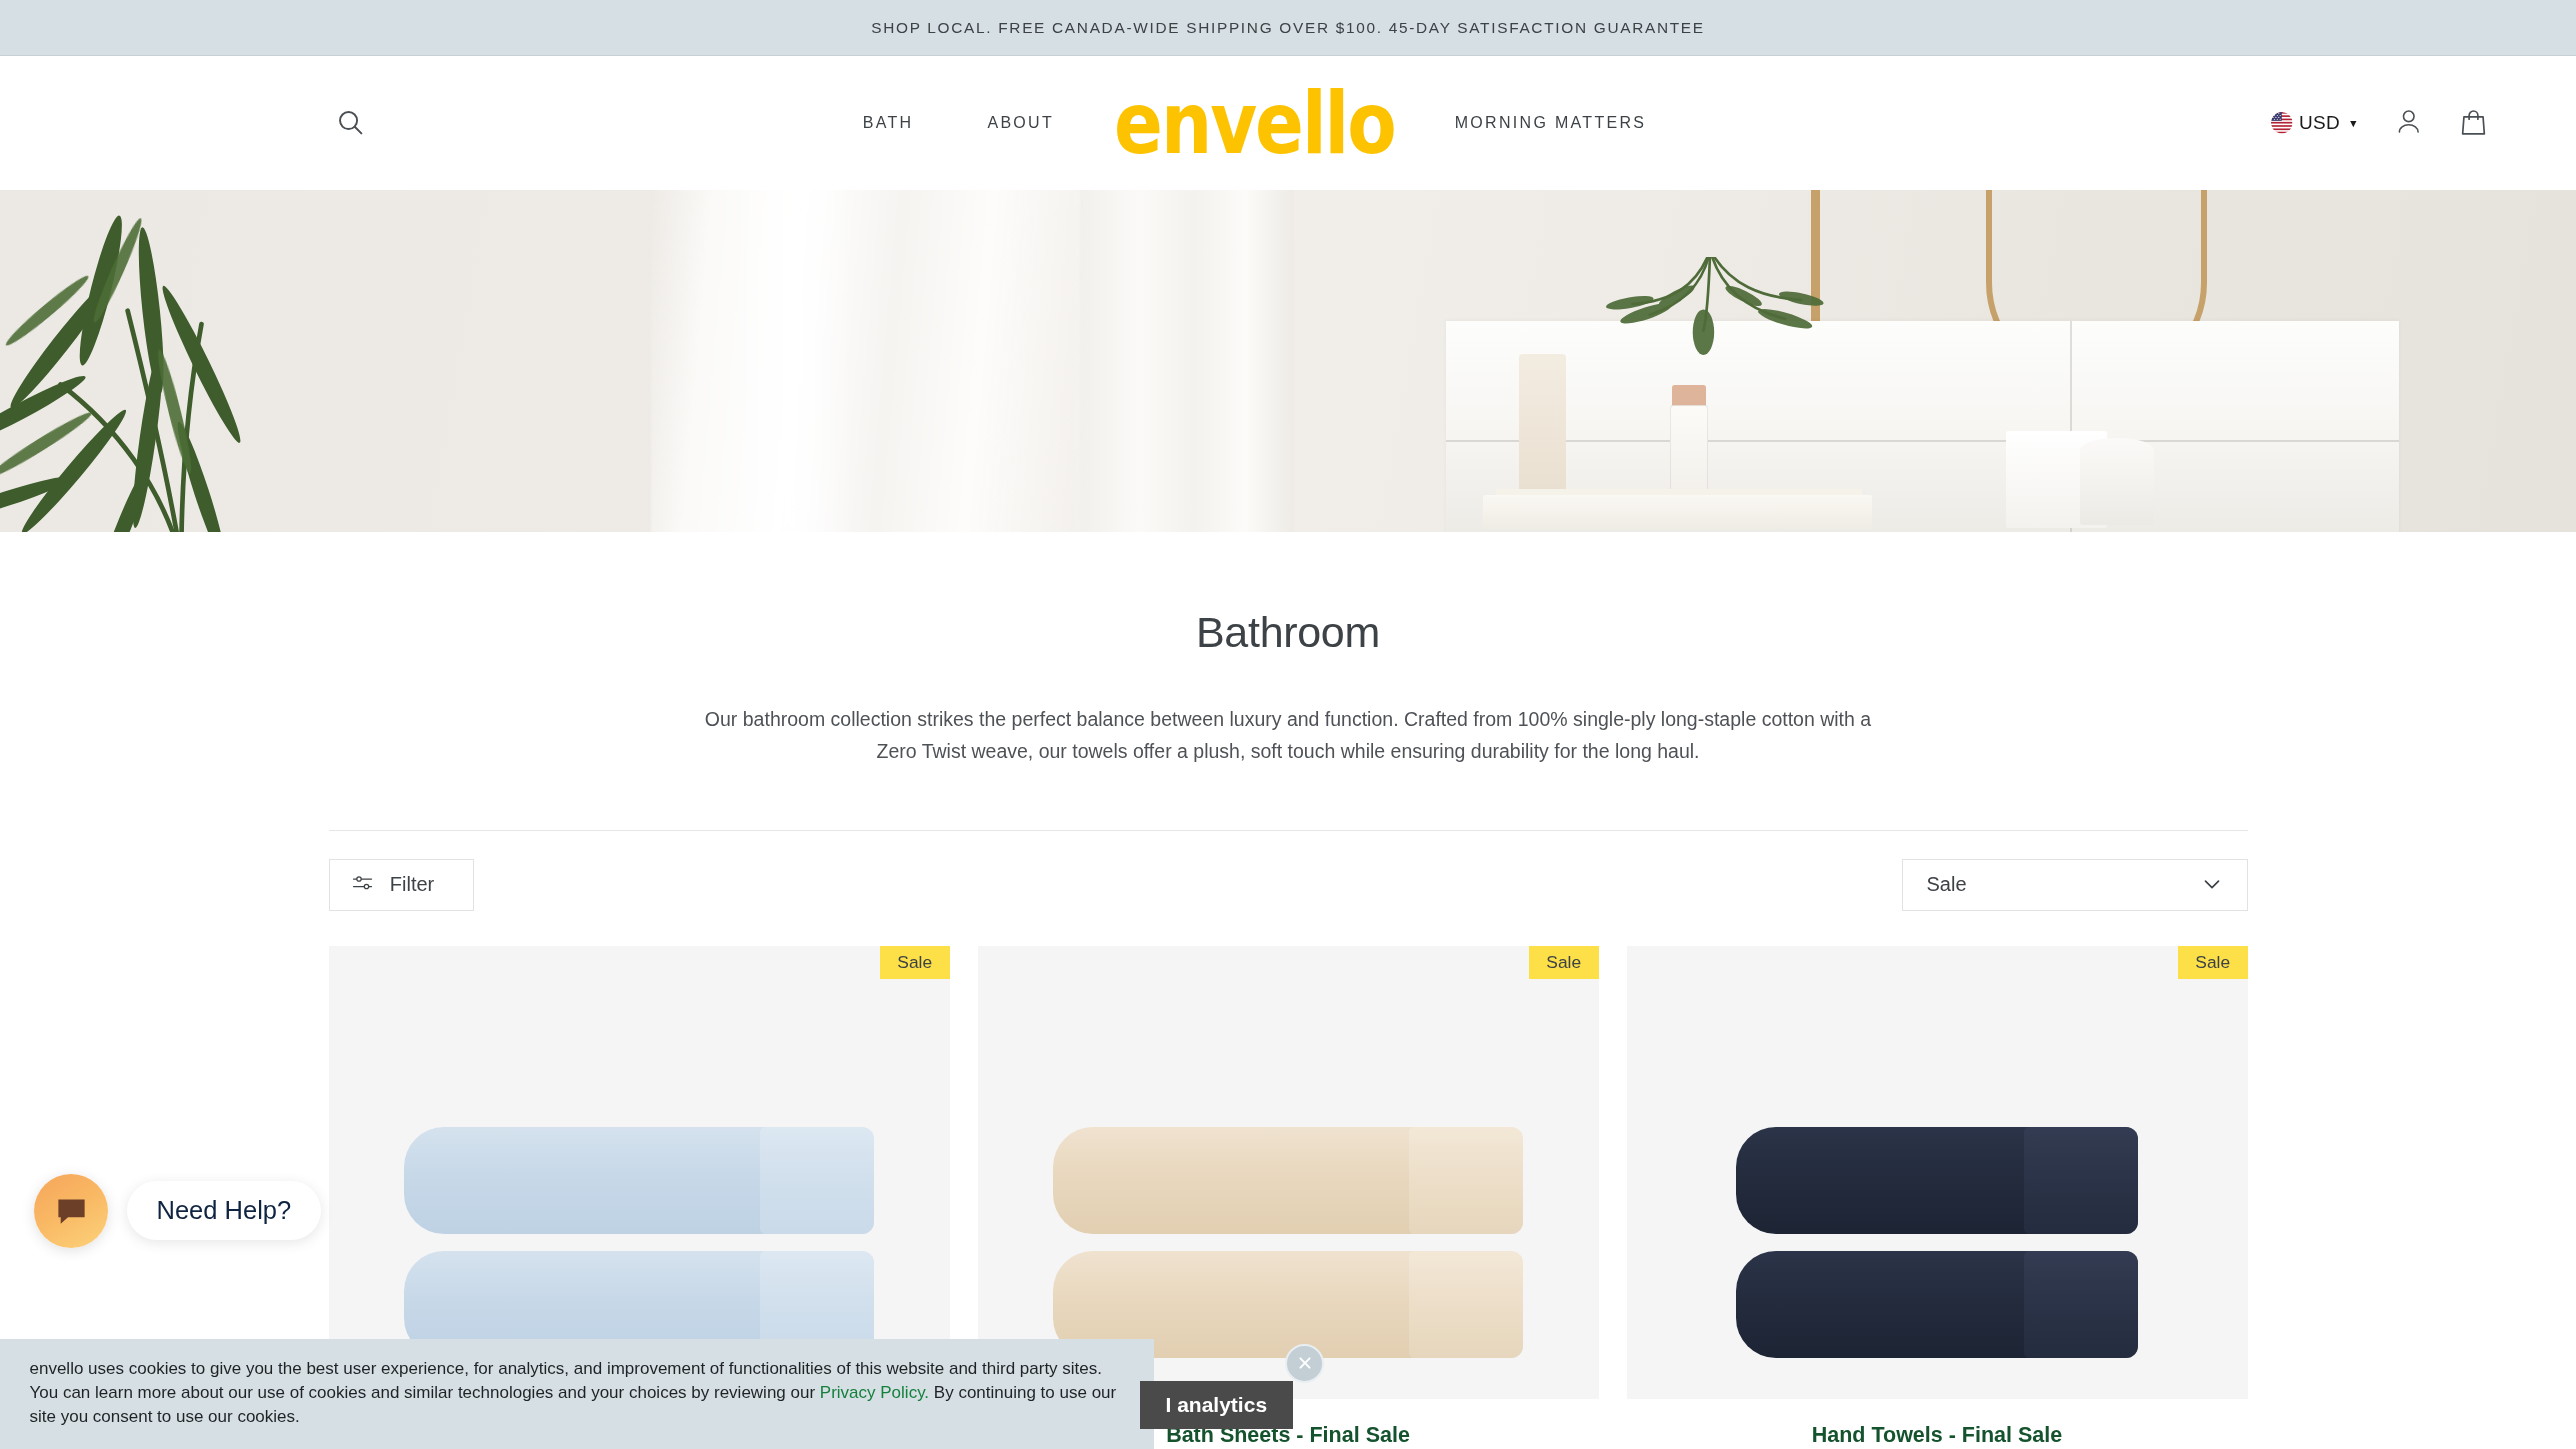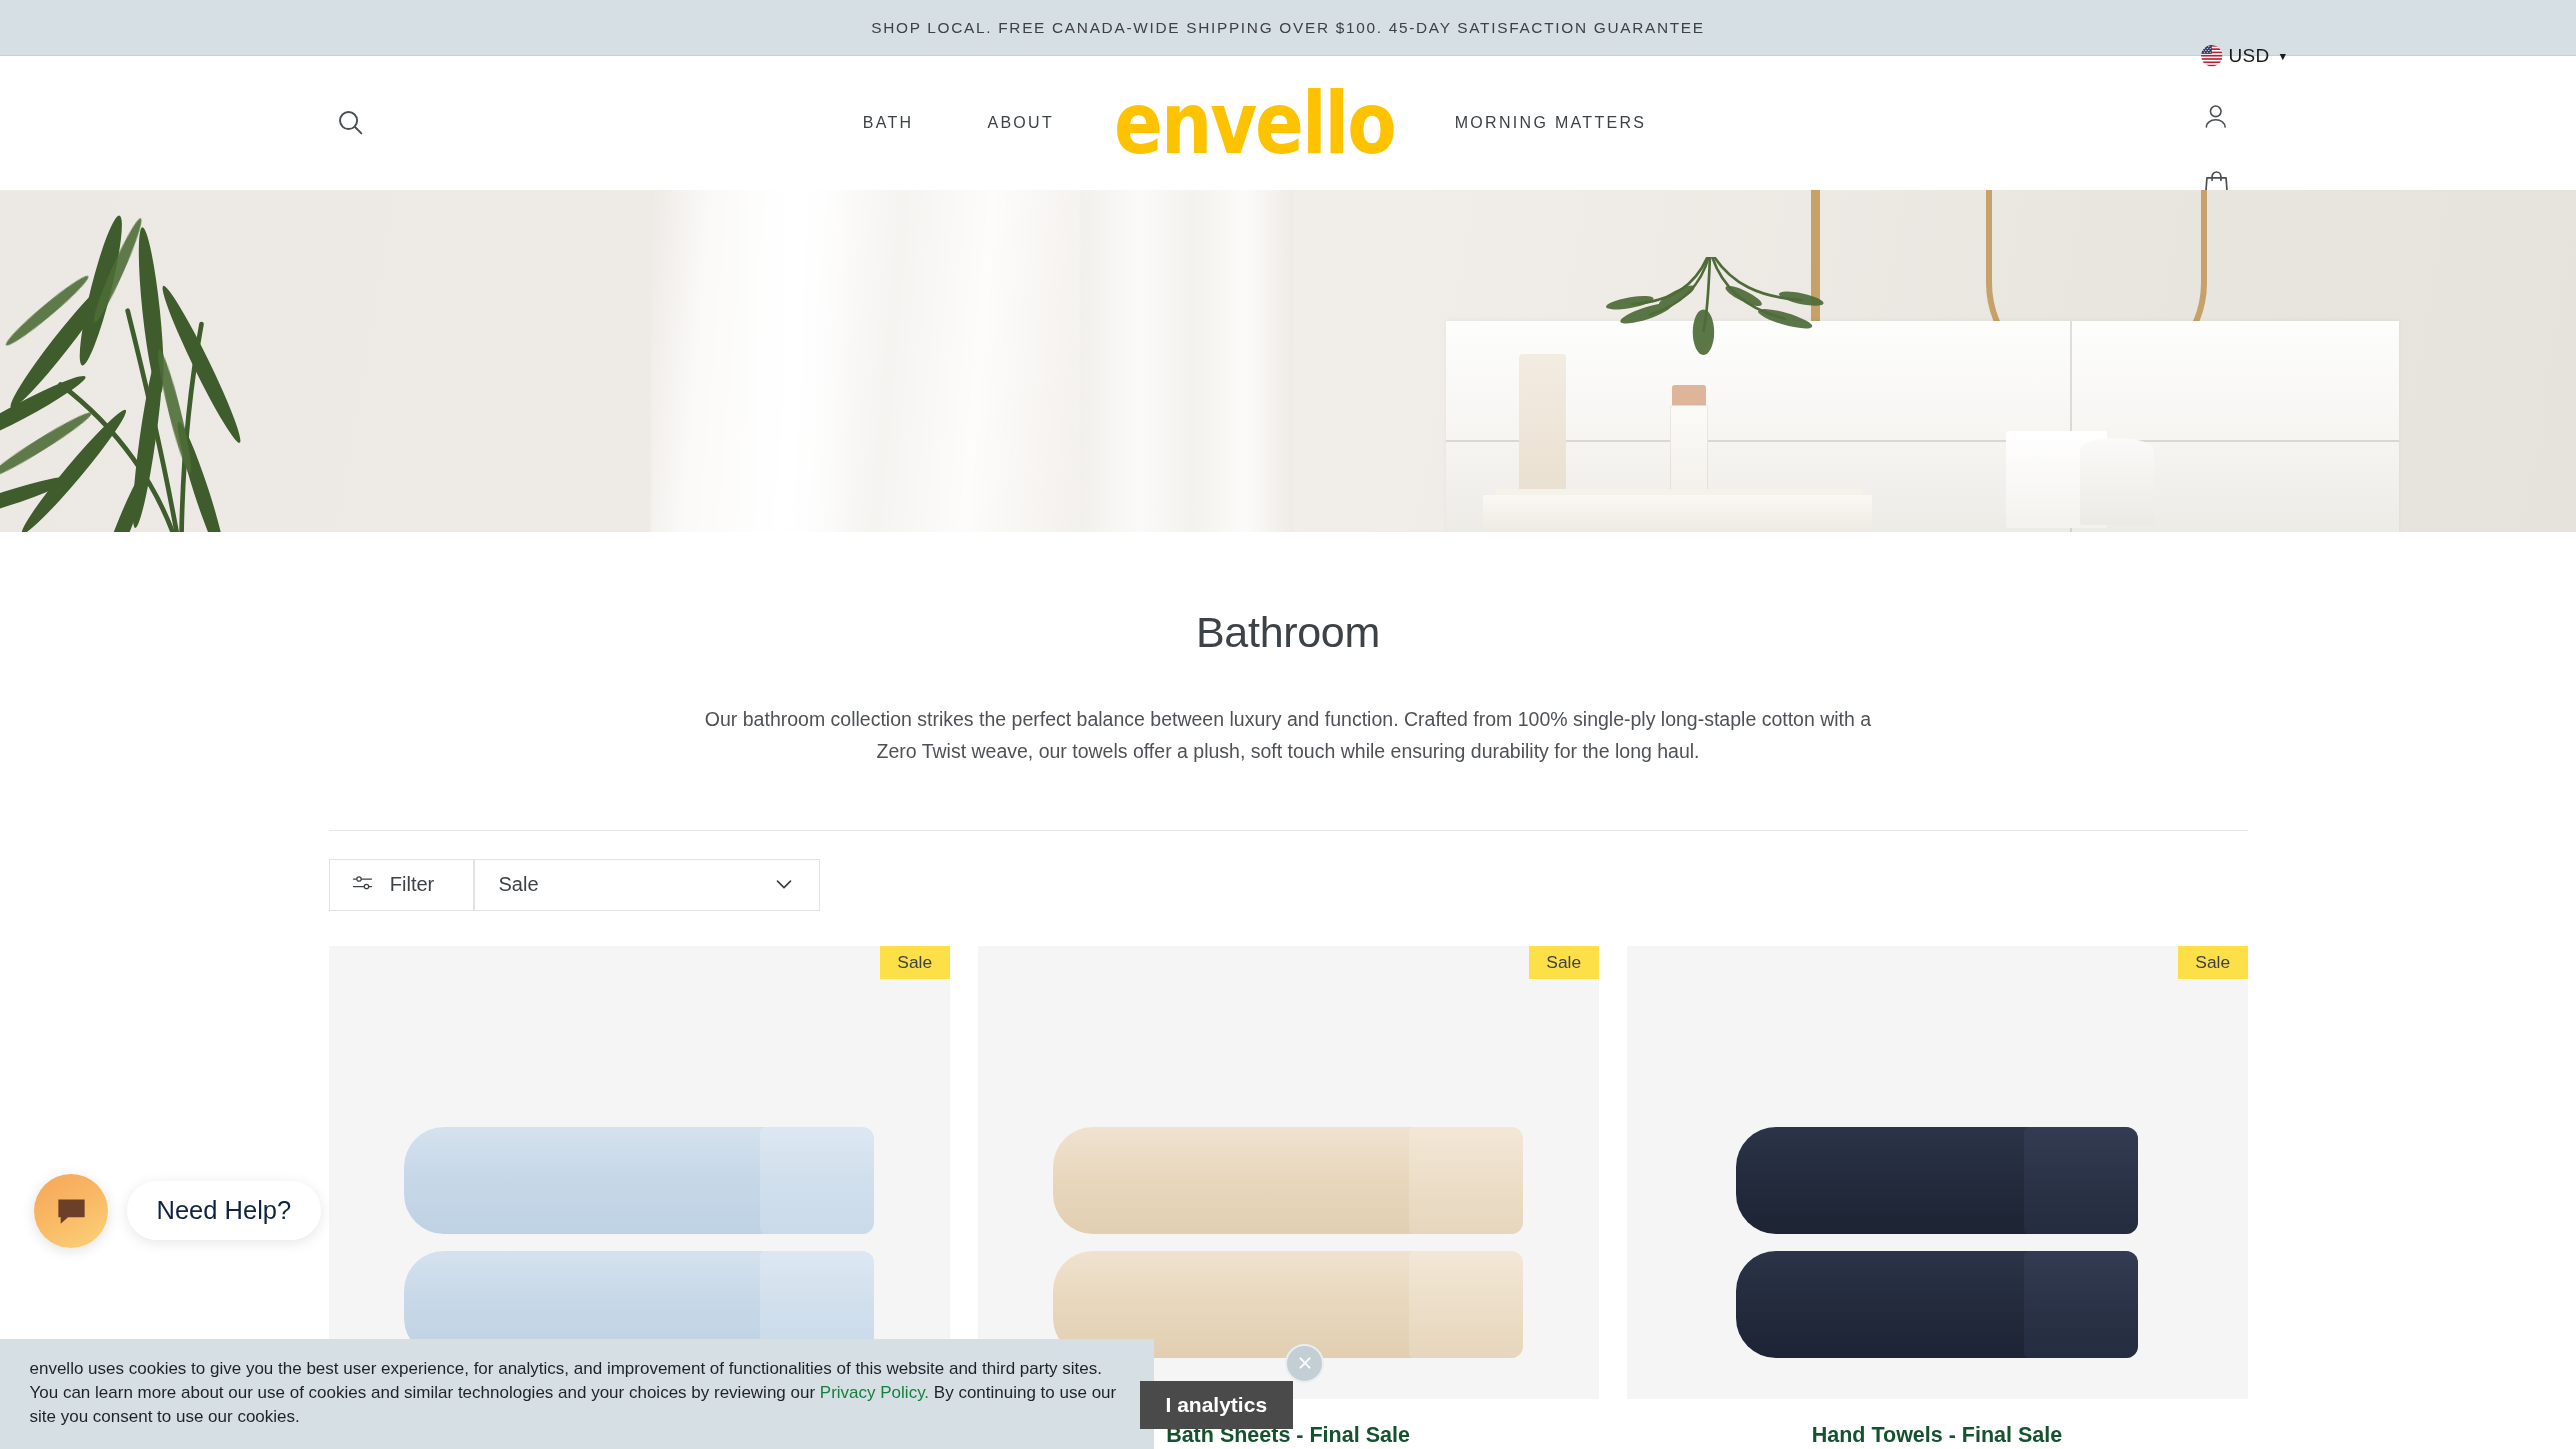--- a/index.html
+++ b/index.html
@@ -78,24 +78,23 @@
     letter-spacing: -2px;
     line-height: 1;
     white-space: nowrap;
     cursor: pointer;
     transform: scaleY(1.18);
   }
 
   .header-right {
     width: 288px;
     display: flex;
-    align-items: flex-start;
+    align-items: center;
     justify-content: flex-end;
     gap: 35px;
-    flex-direction: column;
   }
   .currency-selector {
     display: flex;
     align-items: center;
     gap: 6px;
     cursor: pointer;
   }
   .flag {
     width: 21.5px; height: 21.5px;
     border-radius: 50%;
@@ -255,20 +254,21 @@
   }
 
   
   .toolbar-wrap {
     margin: 62px auto 0;
     width: 1919px;
     border-top: 0.7px solid #e6e6e6;
     padding-top: 28px;
     display: flex;
     align-items: center;
+    justify-content: space-between;
   }
   .filter-btn {
     display: flex;
     align-items: center;
     gap: 14.8px;
     border: 0.7px solid #e2e2e2;
     background: #fff;
     padding: 0 21.5px;
     height: 52px;
     min-width: 145px;

